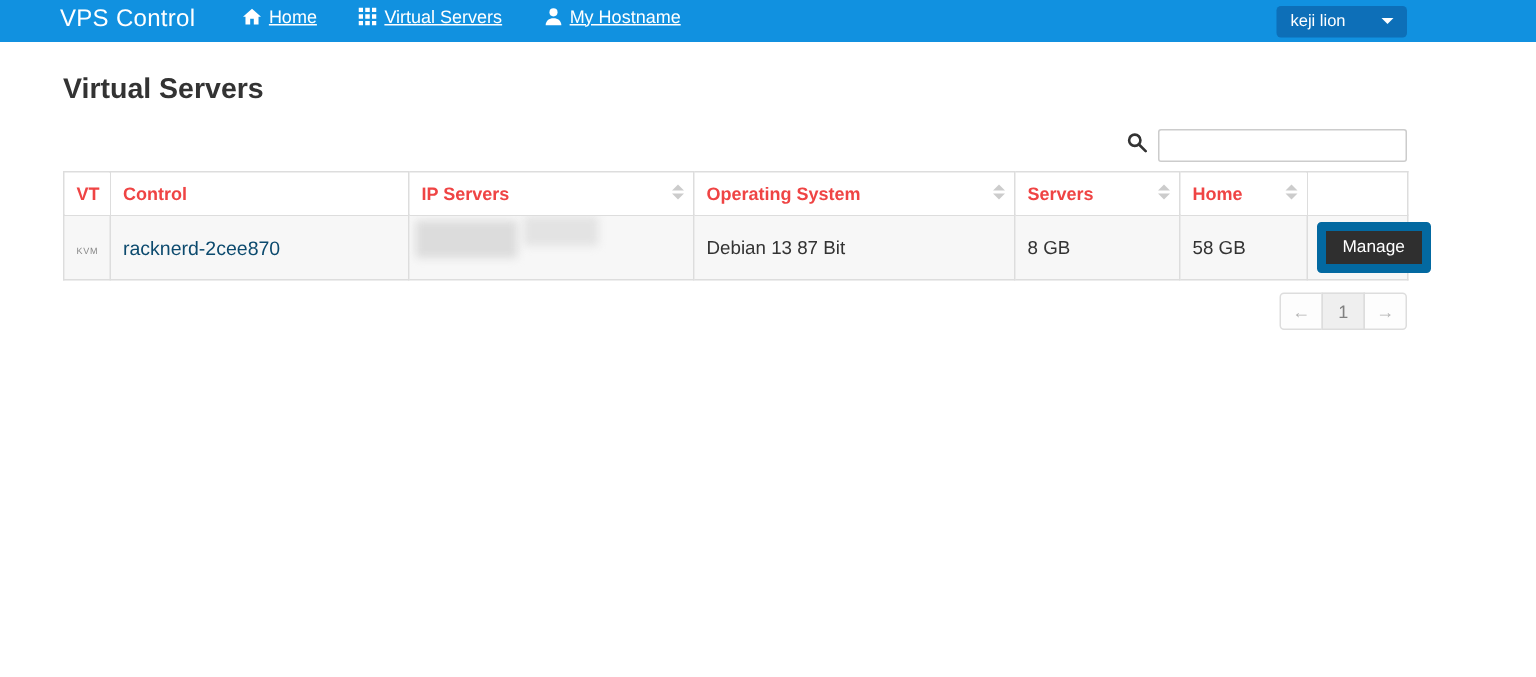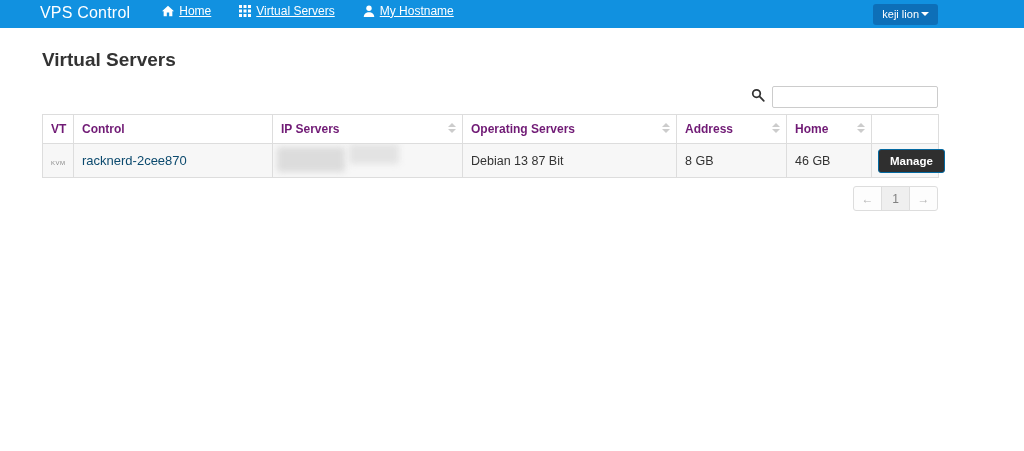--- a/index.html
+++ b/index.html
@@ -8,46 +8,46 @@
     width:1024px; min-height:451px; background:#fff;
     font-family:"Liberation Sans", sans-serif; color:#333;
   }
   
   .navbar { height:28px; background:#1191e0; display:flex; align-items:center; }
   .nav-inner { margin-left:40px; width:898px; display:flex; align-items:flex-start; }
   .brand { color:#fff; font-size:16px; font-weight:500; letter-spacing:.2px; margin-right:32px; cursor:pointer; }
   .nav-item { color:#fff; font-size:12px; display:flex; align-items:center; gap:5px; margin-right:28px; cursor:pointer; white-space:nowrap;text-decoration:underline; }
   .nav-item svg { display:block; }
   .user-btn { margin-left:auto; background:#0d6fb8; color:#fff; font-size:11px;
-    padding:4px 9px 5px; border-radius:3px; border:none; display:flex; align-items:center; gap:2px; cursor:pointer;
+    padding:4px 9px 5px; border-radius:3px; border:none; display:flex; align-items:center; gap:24px; cursor:pointer;
     font-family:"Liberation Sans", sans-serif; }
   .caret { width:0; height:0; border-left:4px solid transparent; border-right:4px solid transparent; border-top:4px solid #fff; }
   
   .container { margin-left:42px; width:896px; }
   .page-title { font-size:19px; font-weight:bold; color:#333; margin:21px 0 15px; }
   .search-row { display:flex; justify-content:flex-end; align-items:center; gap:7px; margin-bottom:6px; }
   .search-input { width:166px; height:22px; border:1px solid #ccc; border-radius:2px; padding:2px 6px; font-size:12px; outline:none; }
   
   table { width:896px; border-collapse:collapse; table-layout:fixed; }
   th, td { border:1px solid #ddd; }
-  th { font-size:12px; font-weight:bold; color:#701a75; text-align:left; padding:7px 8px; background:#fff; position:relative; cursor:pointer; }
+  th { font-size:12px; font-weight:bold; color:#ef4444; text-align:left; padding:7px 8px; background:#fff; position:relative; cursor:pointer; }
   td { font-size:12.5px; color:#333; padding:9px 8px; background:#f7f7f7; vertical-align:middle; }
   .sort { position:absolute; right:6px; top:50%; margin-top:-6px; width:8px; height:12px; }
   .sort i { display:block; width:0; height:0; border-left:4px solid transparent; border-right:4px solid transparent; }
   .sort i.up   { border-bottom:4px solid #ccc; margin-bottom:2px; }
   .sort i.down { border-top:4px solid #ccc; }
   .vt-label { font-size:6px; color:#888; letter-spacing:.5px; }
   .host-link { color:#0c4a6e; text-decoration:none; font-size:13px; cursor:pointer; }
   .ip-cell { position:relative; height:32px; overflow:hidden; }
   .redact { position:absolute; background:#dcdcdc; filter:blur(3px); border-radius:2px; }
   .redact.b1 { left:4px; top:3px; width:68px; height:25px; }
   .redact.b2 { left:76px; top:0; width:50px; height:20px; background:#e3e3e3; }
   .manage-cell { padding:4px 6px; }
-  .manage-btn { background:#2f2f2f; color:#fff; border:1px solid #0369a1; border-radius:3px;
-    font-size:11.5px; padding:5px 11px; cursor:pointer; font-family:"Liberation Sans", sans-serif;font-weight:bold; }
+  .manage-btn { background:#2f2f2f; color:#fff; border:6px solid #0369a1; border-radius:3px;
+    font-size:11.5px; padding:5px 11px; cursor:pointer; font-family:"Liberation Sans", sans-serif; }
   
   .pagination { display:flex; justify-content:flex-end; margin-top:8px; }
   .pg-btn { min-width:29px; height:25px; border:1px solid #ddd; background:#fdfdfd; color:#b3b3b3;
     display:flex; align-items:center; justify-content:center; font-size:12px; margin-left:-1px; cursor:pointer;
     font-family:"Liberation Sans", sans-serif; }
   .pg-btn.first { border-radius:3px 0 0 3px; margin-left:0; }
   .pg-btn.last  { border-radius:0 3px 3px 0; }
   .pg-btn.active { background:#efefef; color:#808080; }
 </style>
 </head>
@@ -125,26 +125,26 @@
     </colgroup>
     <thead>
       <tr>
         <th><span>VT</span></th>
         <th><span>Control</span></th>
         <th><span>IP Servers</span>
           <span class="sort">
               <i class="up"></i>
               <i class="down"></i>
             </span></th>
-        <th><span>Operating Servers</span>
+        <th><span>Operating System</span>
           <span class="sort">
               <i class="up"></i>
               <i class="down"></i>
             </span></th>
-        <th><span>Address</span>
+        <th><span>Servers</span>
           <span class="sort">
               <i class="up"></i>
               <i class="down"></i>
             </span></th>
         <th><span>Home</span>
           <span class="sort">
               <i class="up"></i>
               <i class="down"></i>
             </span></th>
         <th><span></span></th>
@@ -157,21 +157,21 @@
         </td>
         <td>
           <a class="host-link">racknerd-2cee870</a>
         </td>
         <td class="ip-cell">
           <span class="redact b1"></span>
           <span class="redact b2"></span>
         </td>
         <td>Debian 13 87 Bit</td>
         <td>8 GB</td>
-        <td>46 GB</td>
+        <td>58 GB</td>
         <td class="manage-cell">
           <button class="manage-btn">Manage</button>
         </td>
       </tr>
     </tbody>
   </table>
 
   <div class="pagination">
     <button class="pg-btn first">←</button>
     <button class="pg-btn active">1</button>

